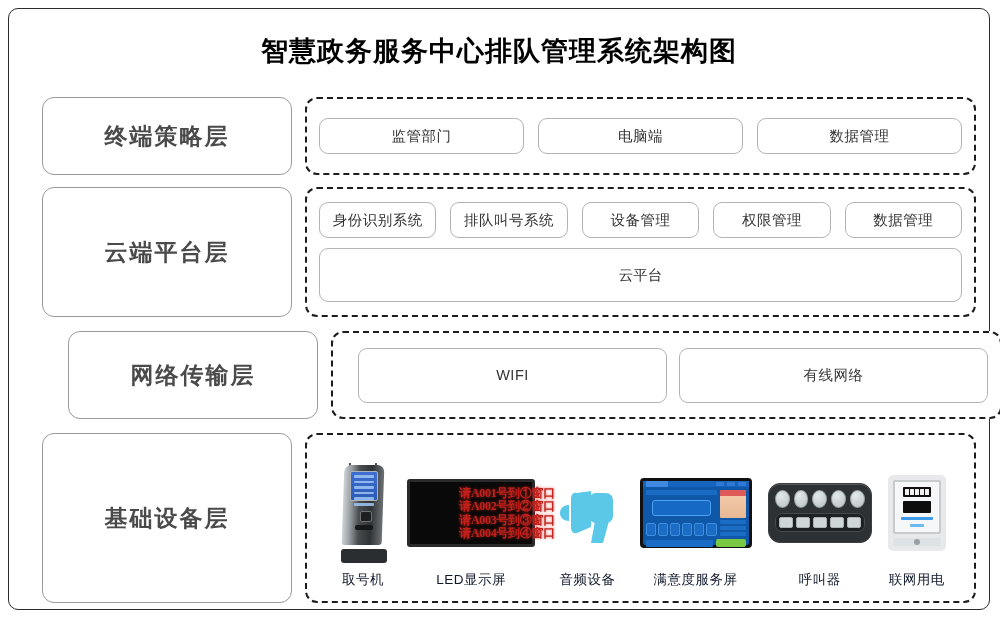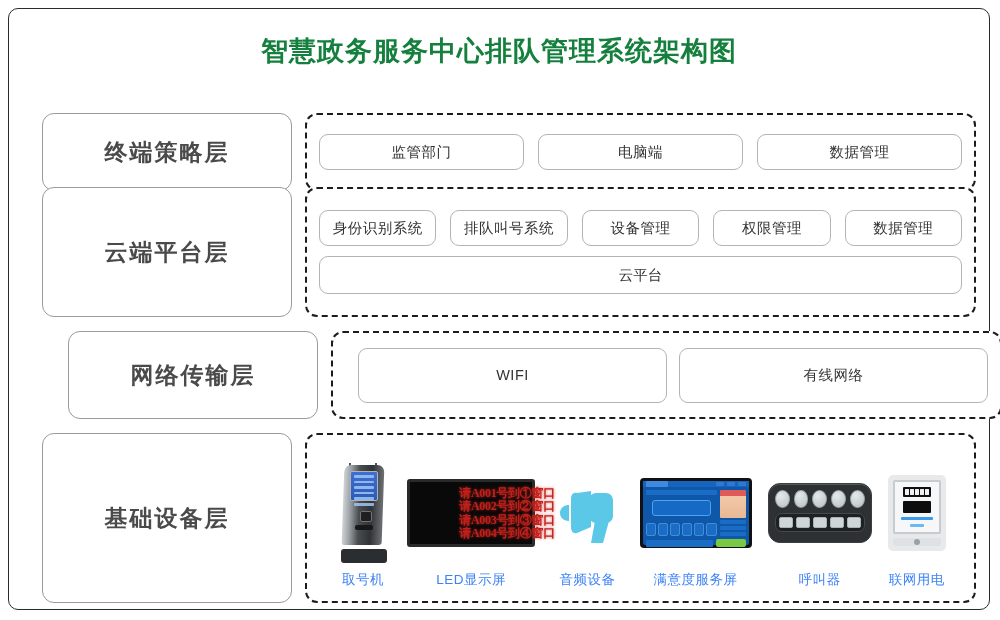--- a/index.html
+++ b/index.html
@@ -8,21 +8,21 @@
     font-family:"Liberation Sans","DejaVu Sans",sans-serif;
     color:#333;
   }
   .frame{
     position:absolute;left:8px;top:8px;width:982px;height:602px;
     border:1.5px solid #2b2b2b;border-radius:10px;box-sizing:border-box;
     background:#fff;
   }
   .title{
     position:absolute;left:0;right:0;top:24px;text-align:center;
-    font-size:27px;font-weight:bold;color:#15803d;letter-spacing:1px;
+    font-size:27px;font-weight:bold;color:#000000;letter-spacing:1px;
   }
   .row{position:absolute;display:flex;align-items:stretch;}
   
   .layer-card{
     width:250px;flex:0 0 250px;border:1.6px solid #9a9a9a;border-radius:12px;
     background:#fff;display:flex;align-items:center;justify-content:center;
     font-size:23px;font-weight:bold;color:#4a4a4a;letter-spacing:2px;
     box-sizing:border-box;
   }
   
@@ -34,44 +34,44 @@
   .chips{display:flex;gap:14px;justify-content:space-between;align-items:center;}
   .chip{
     flex:1;border:1.4px solid #b4b4b4;border-radius:9px;background:#fff;
     display:flex;align-items:center;justify-content:center;
     font-size:14.5px;color:#333;height:36px;box-sizing:border-box;
     letter-spacing:.5px;
   }
   .wide-chip{
     border:1.4px solid #b4b4b4;border-radius:9px;background:#fff;
     display:flex;align-items:center;justify-content:center;
-    font-size:14.5px;color:#333;height:38px;box-sizing:border-box;
+    font-size:14.5px;color:#333;height:54px;box-sizing:border-box;
   }
   .net-chip{height:55px;font-size:14.5px;}
   .net-chips{gap:12px;margin-left:13px;}
 
   
-  #row-terminal{left:33px;top:104px;width:934px;height:78px;}
+  #row-terminal{left:33px;top:88px;width:934px;height:78px;}
   #row-cloud{left:33px;top:178px;width:934px;height:130px;}
   #row-network{left:33px;top:322px;width:934px;height:88px;padding-left:26px;}
   #row-infra{left:33px;top:424px;width:934px;height:170px;}
 
   
   .devices{
     display:flex;align-items:flex-end;justify-content:space-around;
     height:100%;padding:4px 8px 2px 8px;box-sizing:border-box;
   }
   .device{
     display:flex;flex-direction:column;align-items:center;justify-content:flex-end;
     height:100%;
   }
   .device-art{
     height:104px;display:flex;align-items:center;justify-content:center;
   }
-  .device-label{font-size:13.5px;color:#3b82f6;margin-top:6px;letter-spacing:.5px;}
+  .device-label{font-size:13.5px;color:#0f172a;margin-top:6px;letter-spacing:.5px;}
 
   
   .kiosk{position:relative;width:56px;height:100px;}
   .kiosk .k-body{
     position:absolute;left:8px;top:2px;width:40px;height:80px;
     background:linear-gradient(90deg,#cfd3d6 0%,#9aa0a4 18%,#4a4d50 40%,#303335 70%,#6d7174 100%);
     border-radius:7px 7px 3px 3px;transform:skewX(-2deg);
   }
   .kiosk .k-screen{
     position:absolute;left:15px;top:8px;width:26px;height:28px;

